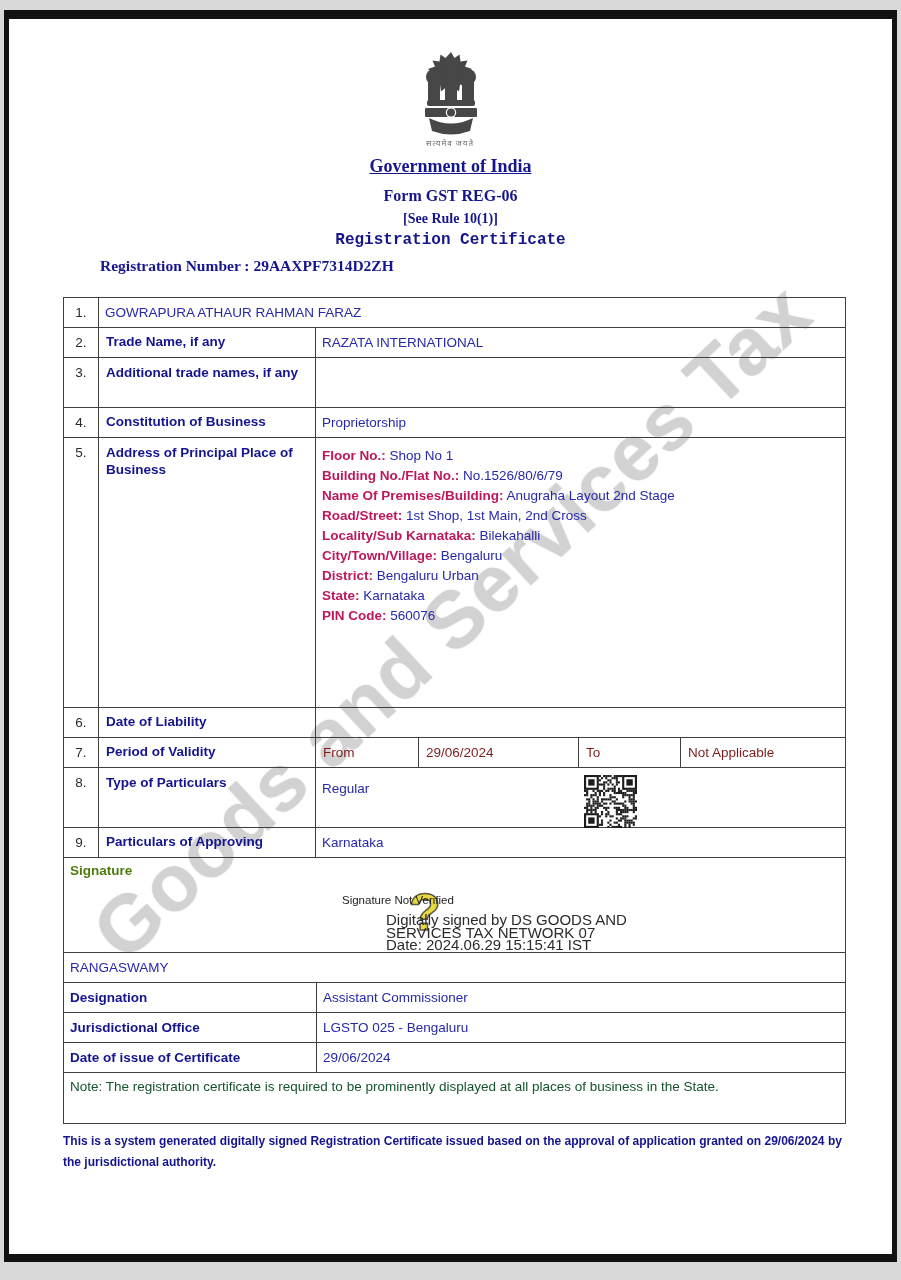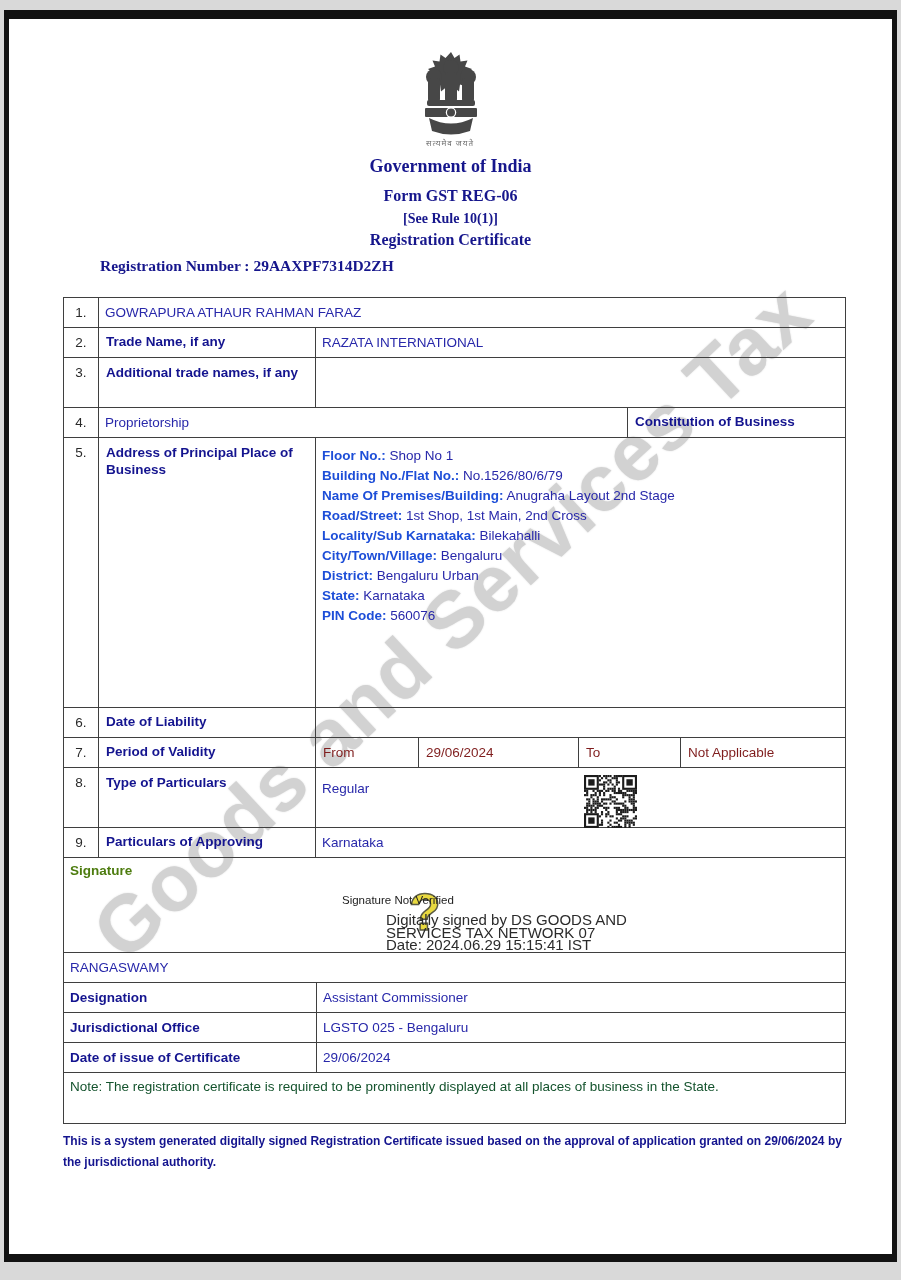--- a/index.html
+++ b/index.html
@@ -22,24 +22,24 @@
     color:#d2d2d2; letter-spacing:1px; text-shadow:0 0 2px #dedede;
   }
   .content{position:absolute; inset:0; z-index:2;}
 
   
   .emblem{position:absolute; left:416px; top:50px; filter:blur(0.4px);}
   .motto{position:absolute; left:400px; top:137px; width:100px; text-align:center;
          font-size:8px; color:#6a6a6a; letter-spacing:1px;}
   .hline{position:absolute; left:0; width:901px; text-align:center;
          font-family:"Liberation Serif", serif; color:#16168c; font-weight:bold;}
-  .h-govt{top:156px; font-size:18px;}
+  .h-govt{top:156px; font-size:18px;text-decoration:underline;}
   .h-form{top:187px; font-size:16px;}
   .h-rule{top:211px; font-size:14px; font-weight:bold; }
-  .h-title{top:231px; font-size:16px;}
+  .h-title{top:231px; font-size:16px;font-family:Liberation Mono, monospace;}
   .regline{position:absolute; left:100px; top:257px;
            font-family:"Liberation Serif", serif; color:#16168c;
            font-weight:bold; font-size:15.5px;}
 
   
   .cert-table{
     position:absolute; left:63px; top:297px; width:783px;
     box-sizing:border-box; border:1px solid #3f3f3f; border-bottom:none;
     font-size:13.5px;
   }
@@ -48,21 +48,21 @@
   .c:last-child{border-right:none;}
   .sn{width:35px; display:flex; align-items:center; justify-content:center; color:#2a2a2a;}
   .sn.topal{align-items:flex-start; padding-top:7px;}
   .lbl{width:217px; padding:0 4px 0 7px; display:flex; align-items:center;
        color:#14148f; font-weight:bold; line-height:1.25;}
   .lbl.topal{align-items:flex-start; padding-top:7px;}
   .val{flex:1; padding:0 4px 0 6px; display:flex; align-items:center;
        color:#2828aa; position:relative;}
   .val.topal{align-items:flex-start; padding-top:13px;}
   .addr{padding-top:8px; line-height:20px; color:#2828aa; display:block;}
-  .addr b{color:#1d4ed8;}
+  .addr b{color:#be185d;}
   .subwrap{flex:1; display:flex; align-items:stretch; padding:0; color:#7f1d1d;}
   .sub{display:flex; align-items:center; padding-left:7px; box-sizing:border-box;
        border-right:1px solid #3f3f3f;}
   .sub:last-child{border-right:none;}
   .qr{position:absolute; left:268px; top:7px; width:53px; height:53px;}
 
   
   .sig-label{position:absolute; left:6px; top:5px; color:#4d7c0f; font-weight:bold; font-size:13.5px;}
   .qmark{position:absolute; left:345px; top:28px; font-size:52px; font-weight:bold;
          color:#e8d93f; -webkit-text-stroke:1.5px #5a5a43; line-height:1; z-index:0;}
@@ -134,22 +134,22 @@
       </div>
 
       <div class="t-row" style="height:50px">
         <div class="c sn topal">3.</div>
         <div class="c lbl topal">Additional trade names, if any</div>
         <div class="c val"></div>
       </div>
 
       <div class="t-row" style="height:30px">
         <div class="c sn">4.</div>
+        <div class="c lbl">Constitution of Business</div>
         <div class="c val">Proprietorship</div>
-        <div class="c lbl">Constitution of Business</div>
       </div>
 
       <div class="t-row" style="height:270px">
         <div class="c sn topal">5.</div>
         <div class="c lbl topal">Address of Principal Place of Business</div>
         <div class="c val addr">
           <div><b>Floor No.:</b> <span>Shop No 1</span></div>
           <div><b>Building No./Flat No.:</b> <span>No.1526/80/6/79</span></div>
           <div><b>Name Of Premises/Building:</b> <span>Anugraha Layout 2nd Stage</span></div>
           <div><b>Road/Street:</b> <span>1st Shop, 1st Main, 2nd Cross</span></div>

